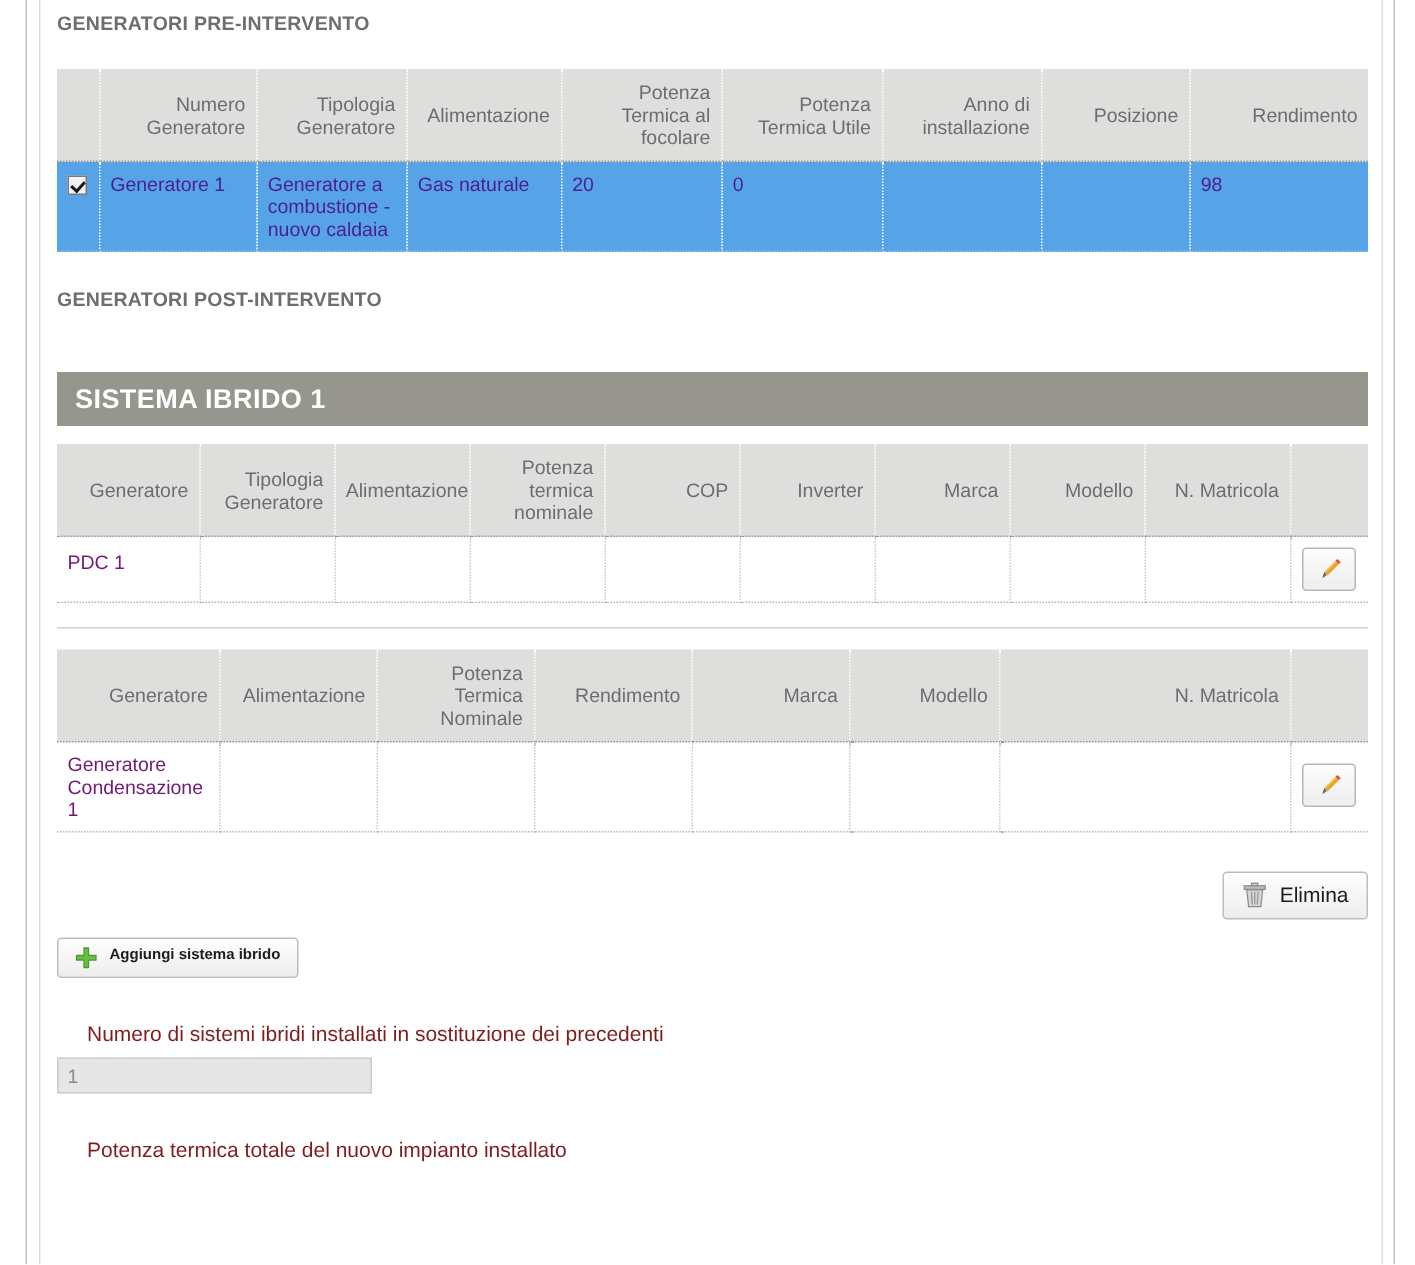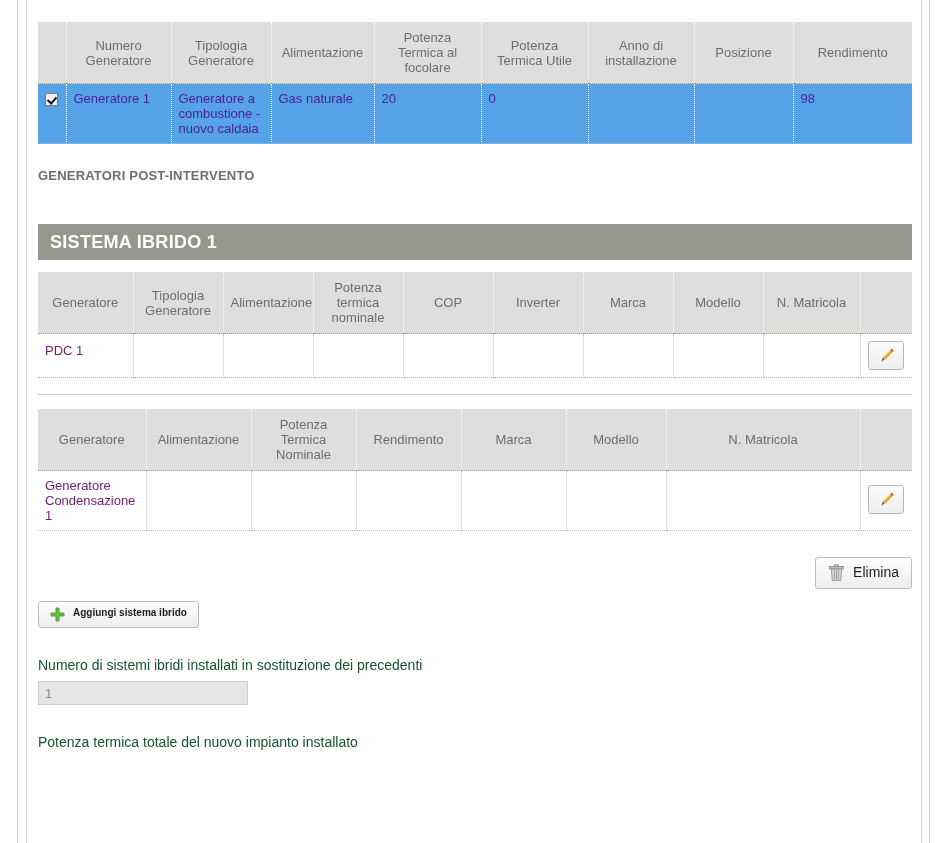--- a/index.html
+++ b/index.html
@@ -76,21 +76,21 @@
   table.grid {
     border-collapse: collapse;
     width: 874px;
     table-layout: fixed;
     font-size: 13px;
   }
   table.grid th {
     background: #dededc;
     color: #6d6d6d;
     font-weight: normal;
-    text-align: center;
+    text-align: right;
     vertical-align: middle;
     padding: 8px 7px;
     border-right: 1px dotted #ffffff;
     border-bottom: 1px dotted #9a9a8c;
     line-height: 15px;
   }
   table.grid th.first-th { border-right: 1px dotted #ffffff; }
   table.grid th:last-child { border-right: none; }
   table.grid td {
     color: #701a75;
@@ -180,23 +180,24 @@
   .btn-add {
     font-weight: bold;
     padding: 5px 11px;
     margin-top: 12px;
   }
   .btn-add .lbl { font-size: 10px; }
 
   
   .field-label {
     font-size: 14px;
-    color: #14532d;
+    color: #7f1d1d;
     padding-top: 28px;
     line-height: 18px;
+    margin-left: 20px;
   }
   .field-row { display: flex; align-items: center; gap: 8px; padding-top: 7px; }
   input.txt {
     width: 210px;
     height: 24px;
     box-sizing: border-box;
     background: #e6e6e6;
     border: 1px solid #cccccc;
     color: #8c8c8c;
     font-size: 13px;
@@ -209,20 +210,21 @@
 
 <div id="page">
 
   <div class="rail l1"></div>
   <div class="rail l2"></div>
   <div class="rail r1"></div>
   <div class="rail r2"></div>
 
   <div class="content">
 
+    <div class="section-title">GENERATORI PRE-INTERVENTO</div>
 
     <table class="grid tbl-pre">
       <colgroup>
         <col style="width:28px">
           <col style="width:105px">
           <col style="width:100px">
           <col style="width:103px">
         <col style="width:107px">
           <col style="width:107px">
           <col style="width:106px">

